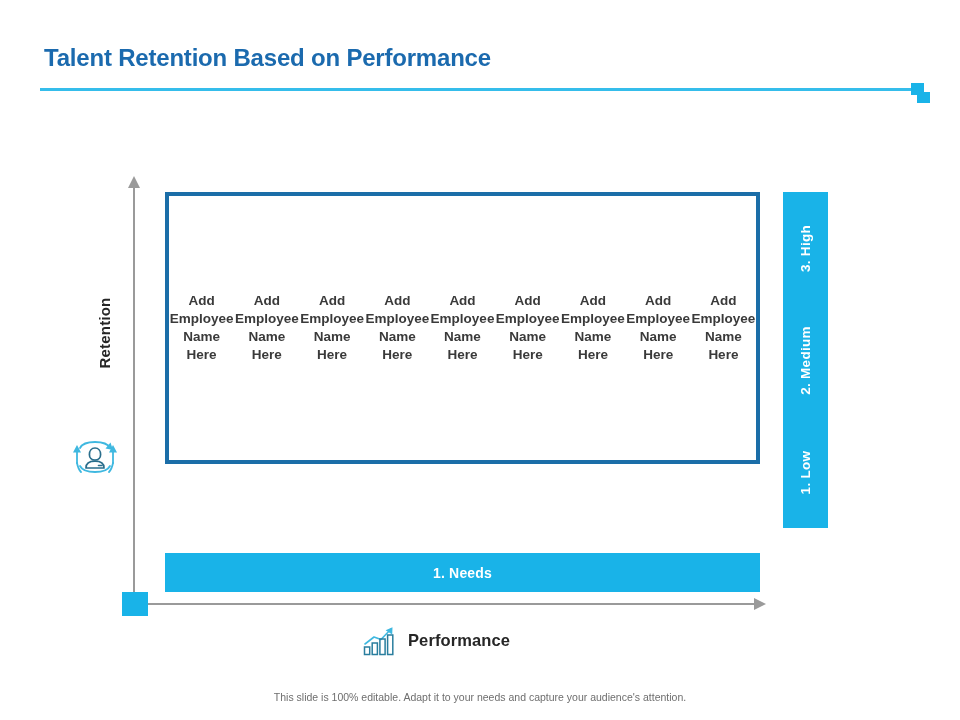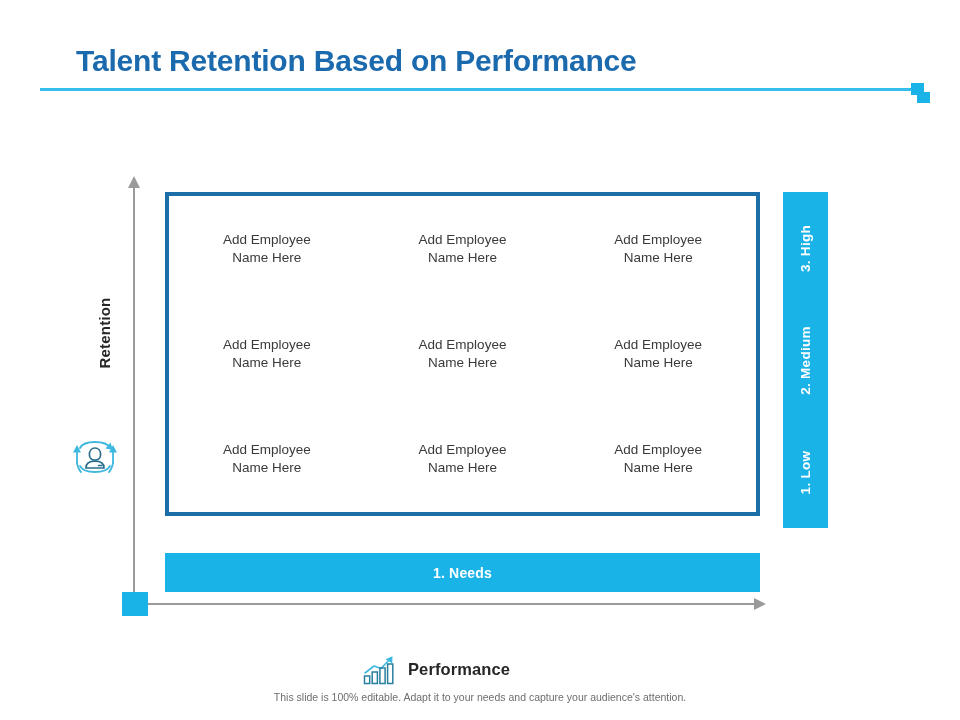--- a/index.html
+++ b/index.html
@@ -12,23 +12,23 @@
     height: 720px;
     position: relative;
     overflow: hidden;
     font-family: "Liberation Sans", sans-serif;
     -webkit-font-smoothing: antialiased;
   }
 
   
   .slide-title {
     position: absolute;
-    left: 76px;
+    left: 44px;
     top: 44px;
-    font-size: 30px;
+    font-size: 24px;
     font-weight: bold;
     color: #1B6AAE;
     letter-spacing: -0.2px;
     white-space: nowrap;
   }
   .title-rule {
     position: absolute;
     left: 40px;
     top: 88px;
     width: 875px;
@@ -97,26 +97,27 @@
     height: 24px;
     background: #19B3E8;
   }
 
   
   .matrix-box {
     position: absolute;
     left: 165px;
     top: 192px;
     width: 595px;
-    height: 324px;
+    height: 272px;
     box-sizing: border-box;
     border: 4px solid #1B6EA8;
     background: #ffffff;
     display: flex;
-    flex-direction: column;
+    flex-direction: row;
+    font-weight: bold;
   }
   .matrix-row {
     flex: 1;
     display: flex;
     align-items: center;
   }
   .matrix-cell {
     flex: 1;
     text-align: center;
     font-size: 13.5px;
@@ -195,21 +196,20 @@
   }
 
   
   .performance-group {
     position: absolute;
     left: 362px;
     top: 624px;
     display: flex;
     align-items: center;
     gap: 12px;
-    margin-top: 29px;
   }
   .performance-icon {
     width: 34px;
     height: 33px;
     flex: 0 0 auto;
   }
   .performance-label {
     font-size: 16.5px;
     font-weight: bold;
     color: #262626;

